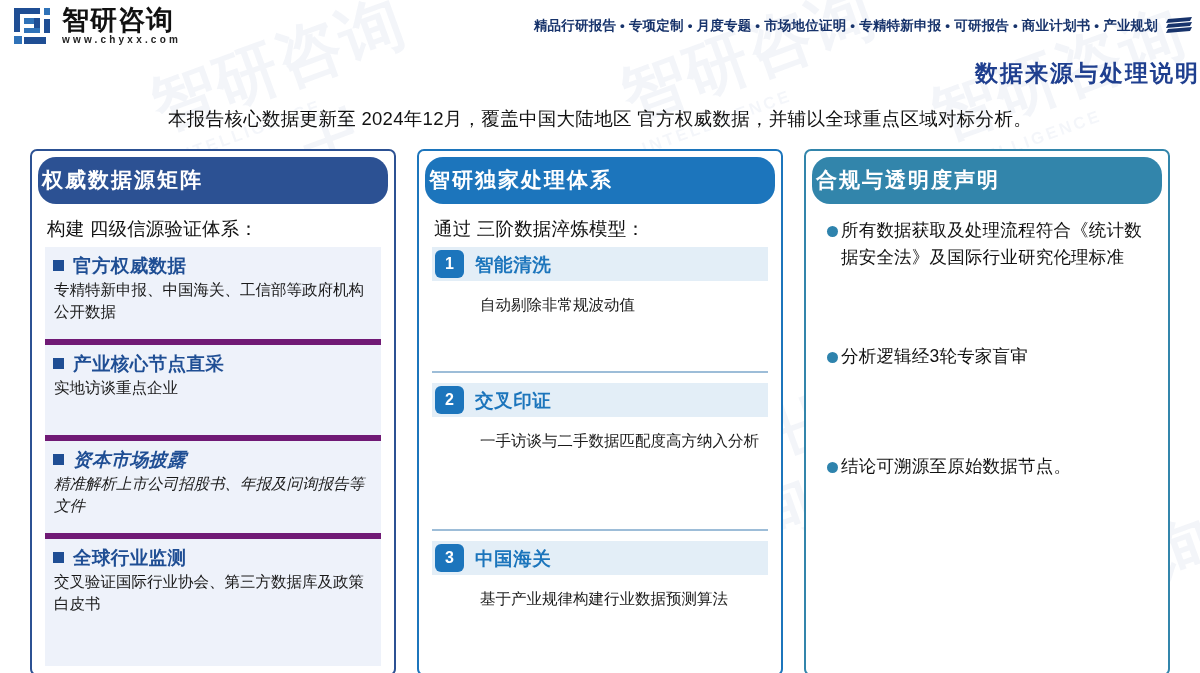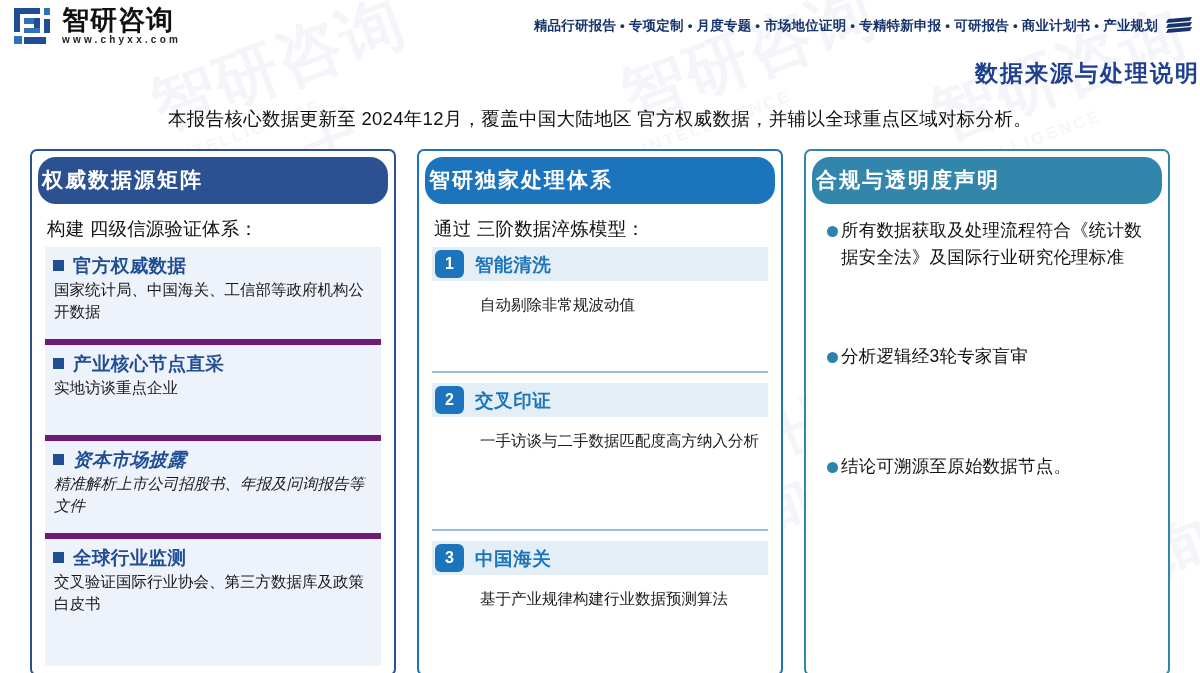--- a/index.html
+++ b/index.html
@@ -237,21 +237,21 @@
   <div class="card card-1">
     <div class="card-head">权威数据源矩阵</div>
     <div class="card-body">
       <div class="lead">构建 四级信源验证体系：</div>
 
       <div class="item i1">
         <div class="item-title">
           <span class="sq"></span>
           <span>官方权威数据</span>
         </div>
-        <div class="item-desc">国家统计局、中国海关、工信部等政府机构公开数据</div>
+        <div class="item-desc">专精特新申报、中国海关、工信部等政府机构公开数据</div>
       </div>
 
       <div class="item i2">
         <div class="item-title">
           <span class="sq"></span>
           <span>产业核心节点直采</span>
         </div>
         <div class="item-desc">实地访谈重点企业</div>
       </div>
 

